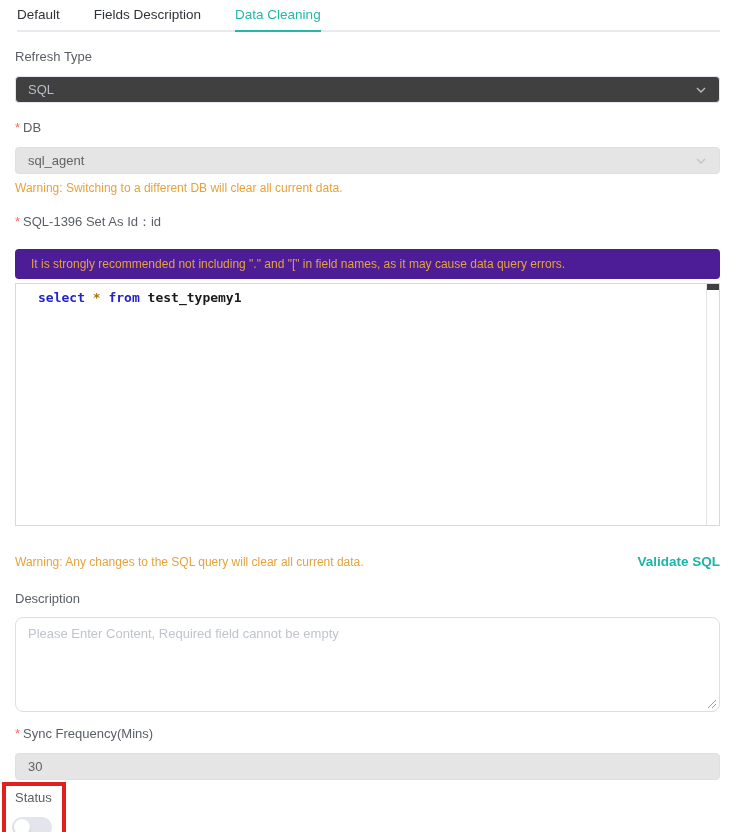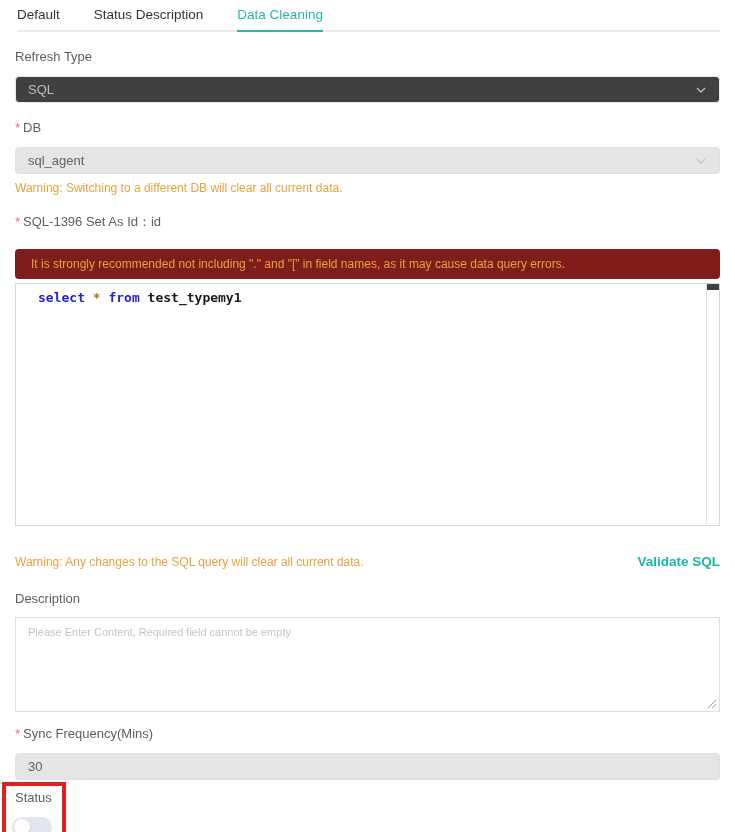--- a/index.html
+++ b/index.html
@@ -21,60 +21,60 @@
   .select, .text-input { height: 27px; width: 100%; border: 1px solid #dcdfe6; border-radius: 4px; background: #e5e5e5;
     display: flex; align-items: center; padding: 0 12px; font-size: 13px; color: #606266; margin-top: 12px; cursor: pointer; }
   .select.disabled { background: #404040; border-color: #e4e7ed; color: #b7bdc6; cursor: not-allowed; }
   .select .sel-text { flex: 1; }
   .chev { width: 12px; height: 12px; flex: none; }
   input.text-input { cursor: text; }
 
   .warn-text { font-size: 12px; color: #e6a23c; margin-top: 8px; }
 
   
-  .alert { margin-top: 18px; background: #7f1d1d; border-radius: 4px; height: 30px; display: flex; align-items: center;
+  .alert { margin-top: 18px; background: #4c1d95; border-radius: 4px; height: 30px; display: flex; align-items: center;
     padding: 0 16px; font-size: 12px; color: #e6a23c; }
 
   
   .editor { position: relative; margin-top: 4px; height: 243px; border: 1px solid #d6d9de; background: #fff; overflow: hidden; font-weight: bold; }
   .code-line { font-family: "DejaVu Sans Mono", "Liberation Mono", monospace; font-size: 13px; line-height: 18px;
     padding: 5px 0 0 22px; white-space: pre; color: #1a1a1a; }
   .tok.kw { color: #2323c8; }
   .tok.star { color: #aa7700; }
   .tok.plain { color: #1a1a1a; }
   .v-scroll { position: absolute; top: 0; right: 0; bottom: 0; width: 13px; background: #ffffff; border-left: 1px solid #e3e3e3; }
   .v-thumb { position: absolute; top: 0; left: 0; right: 0; height: 6px; background: #3d3f42; }
 
   .sql-footer { display: flex; justify-content: space-between; align-items: center; margin-top: 28px; }
   .validate-btn { font-size: 13.5px; font-weight: bold; color: #1cb5a6; cursor: pointer; }
 
   
   .ta-wrap { position: relative; margin-top: 11px; }
-  textarea.desc { width: 100%; height: 95px; border: 1px solid #dcdfe6; border-radius: 0; resize: none;
-    font-family: "Liberation Sans", sans-serif; font-size: 11px; color: #606266; padding: 8px 12px; display: block; }
+  textarea.desc { width: 100%; height: 95px; border: 1px solid #dcdfe6; border-radius: 8px; resize: none;
+    font-family: "Liberation Sans", sans-serif; font-size: 13px; color: #606266; padding: 8px 12px; display: block; }
   textarea.desc::placeholder { color: #c0c4cc; }
   .resize-grip { position: absolute; right: 3px; bottom: 3px; width: 10px; height: 10px; pointer-events: none; }
 
   
   .status-box { position: relative; margin-top: 2px; margin-left: -13px; width: 64px; height: 71px;
     border: 4px solid #e01f1f; padding: 4px 0 0 9px; }
   .status-label { font-size: 13px; color: #5a5e66; }
   .toggle { margin-top: 12px; margin-left: -3px; width: 40px; height: 20px; border-radius: 10px; background: #e2e5ec;
     position: relative; cursor: pointer; }
   .toggle .knob { position: absolute; left: 2px; top: 2px; width: 16px; height: 16px; border-radius: 50%;
     background: #ffffff; box-shadow: 0 1px 2px rgba(0,0,0,0.15); }
 </style>
 </head>
 <body>
 
 <div class="page">
 
   <div class="tabbar">
     <div class="tab">Default</div>
-    <div class="tab">Status Description</div>
+    <div class="tab">Fields Description</div>
     <div class="tab active">Data Cleaning</div>
   </div>
 
   <div class="field-label">Refresh Type</div>
   <div class="select disabled">
     <span class="sel-text">SQL</span>
     <svg class="chev" viewBox="0 0 12 12">
         <path d="M2 4 L6 8 L10 4" fill="none" stroke="#b7bdc6" stroke-width="1.4"></path>
       </svg>
   </div>

